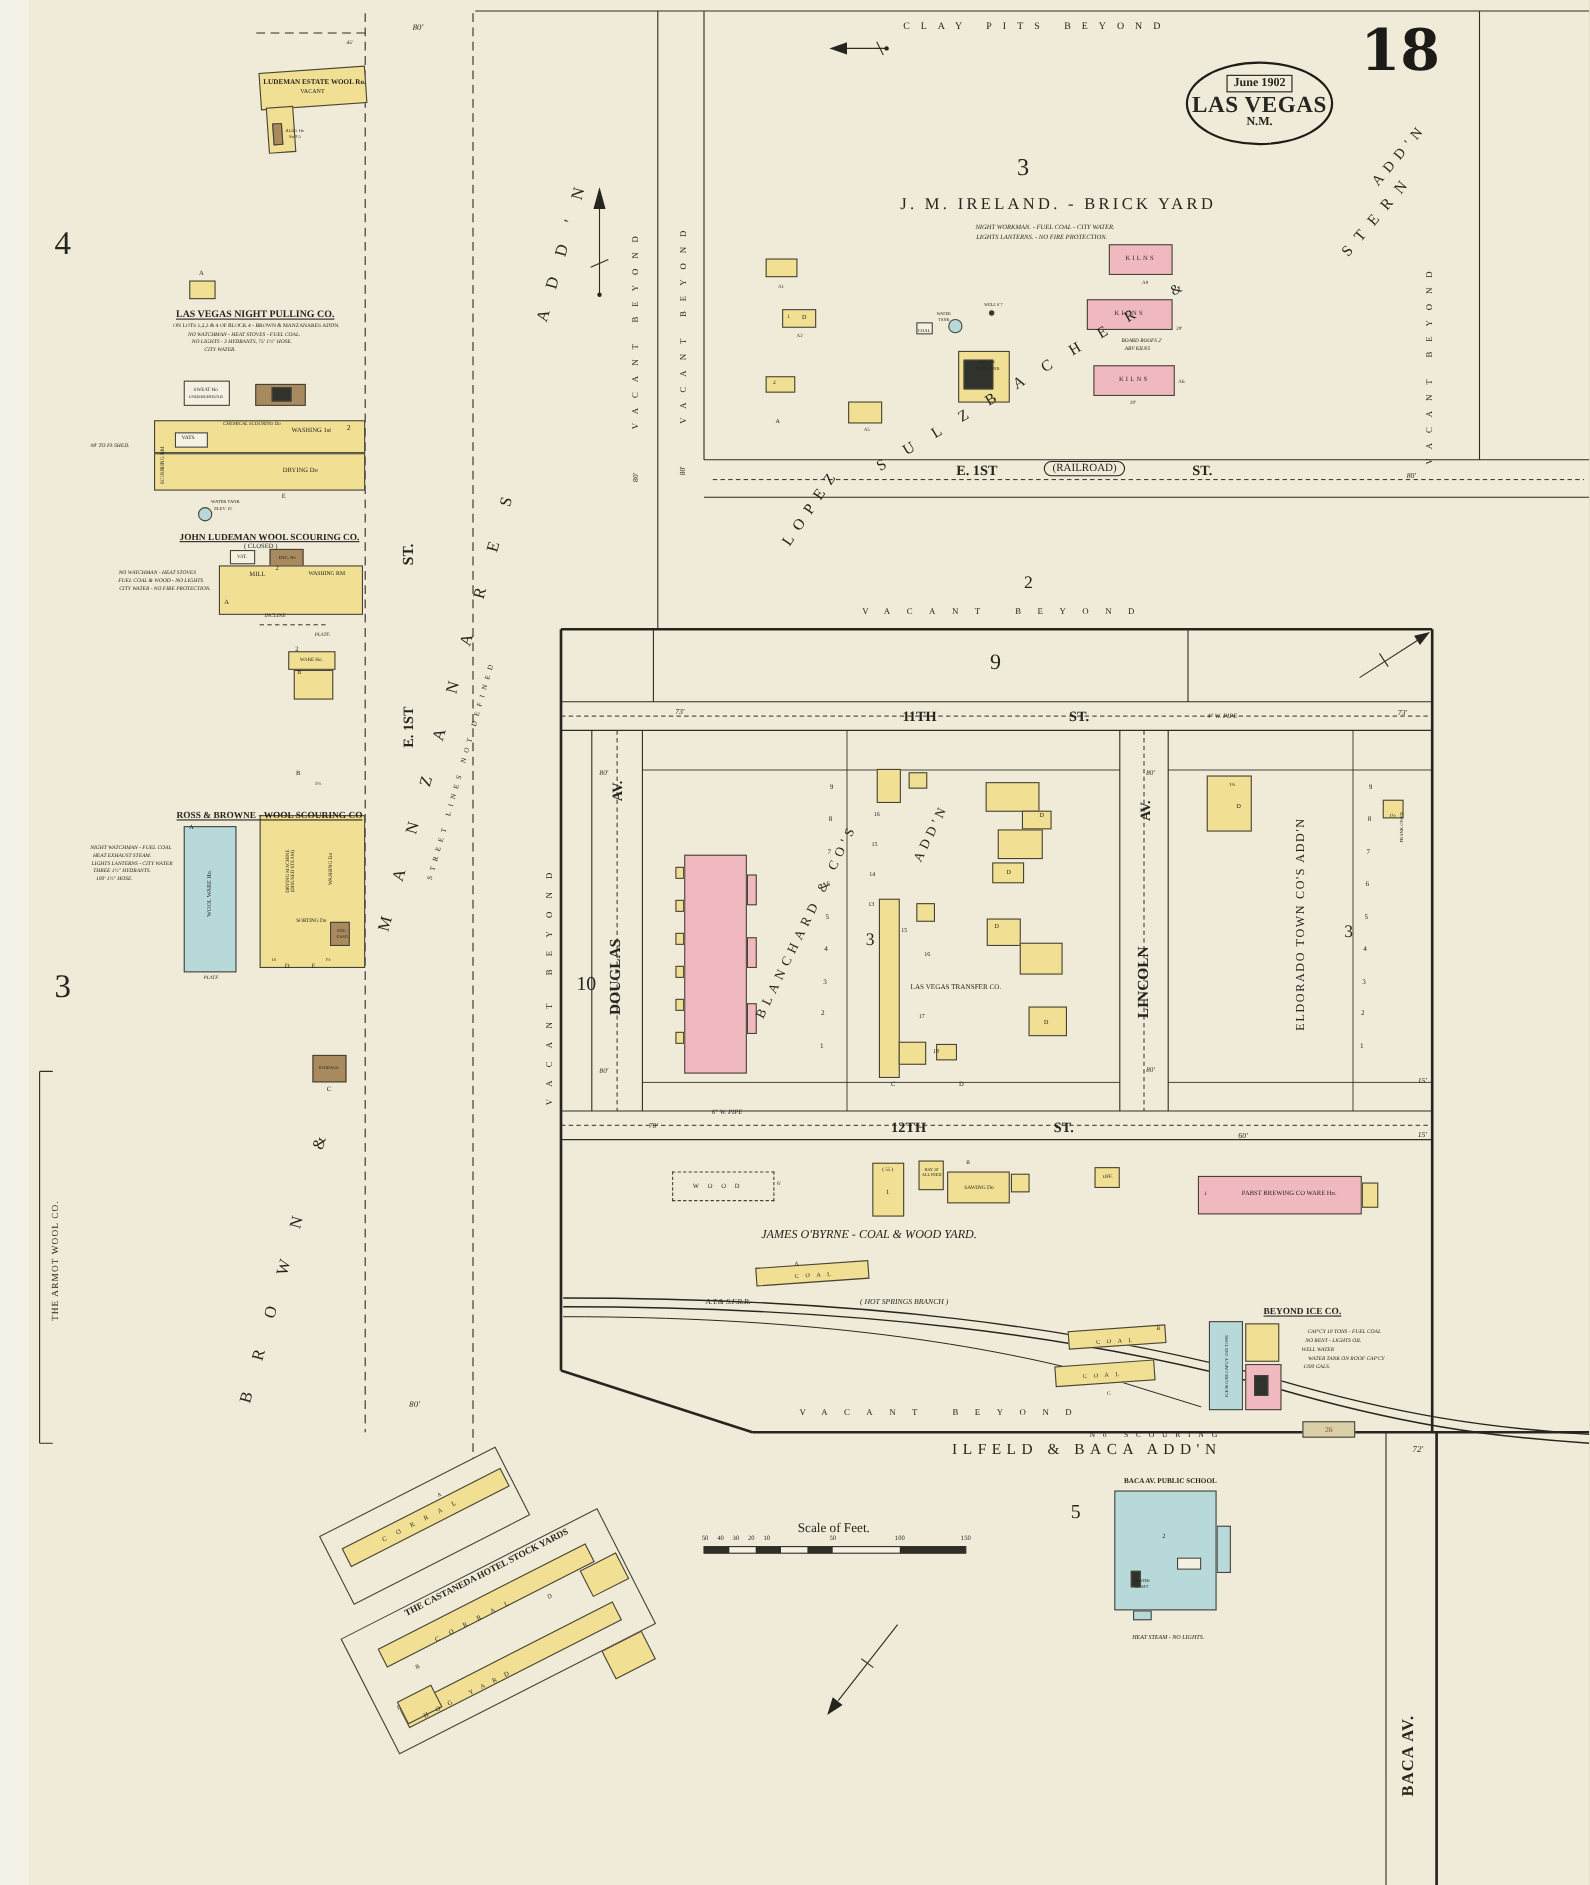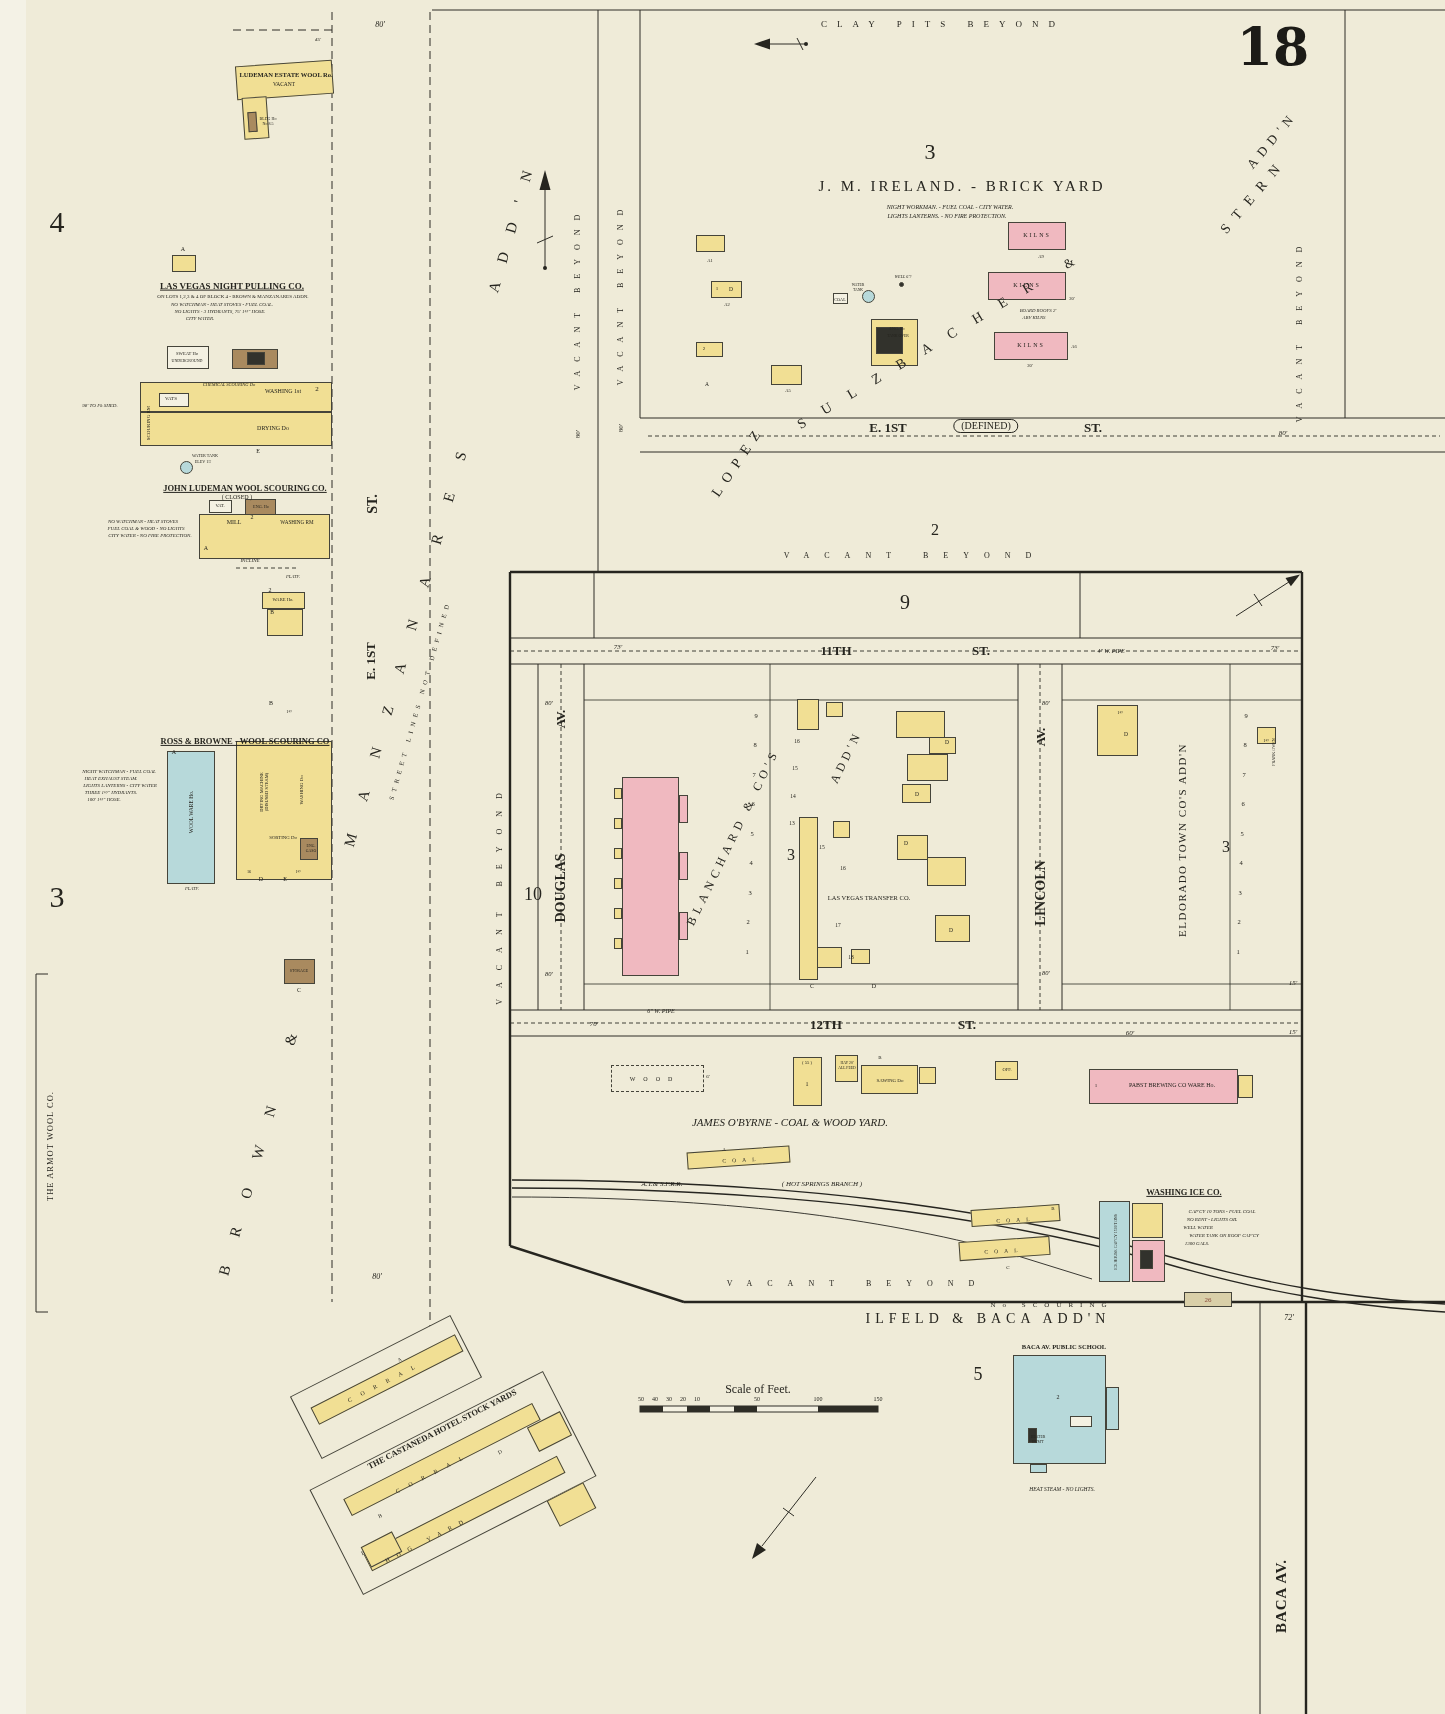--- a/index.html
+++ b/index.html
@@ -285,21 +285,21 @@
       <div class="lbl" style="left: 704px; top: 349px; font-size: 5px; transform: translate(-50%, -50%);">2</div>
       <div class="lbl" style="left: 707px; top: 384px; font-size: 5.5px; transform: translate(-50%, -50%);">A</div>
       <div class="lbl" style="left: 788px; top: 391px; font-size: 4.6px; transform: translate(-50%, -50%);">A5</div>
       <div class="lbl" style="left: 858px; top: 288px; font-size: 3.8px; transform: translate(-50%, -50%);">WATER
 TANK</div>
       <div class="lbl" style="left: 903px; top: 277px; font-size: 4.2px; transform: translate(-50%, -50%); font-style: italic;">WELL 6'?</div>
       <div class="lbl" style="left: 840px; top: 300px; font-size: 4.2px; transform: translate(-50%, -50%);">COAL</div>
       <div class="lbl" style="left: 897px; top: 329px; font-size: 4px; transform: translate(-50%, -50%);">ENG. Bo</div>
       <div class="lbl" style="left: 898px; top: 336px; font-size: 3.8px; transform: translate(-50%, -50%);">TANK OVER</div>
       <div class="lbl" style="left: 888px; top: 428px; font-size: 13px; transform: translate(-50%, -50%); font-weight: bold;">E. 1ST</div>
-      <div class="lbl boxed" style="left: 986px; top: 426px; font-size: 10px; transform: translate(-50%, -50%);">(DEFINED)</div>
+      <div class="lbl boxed" style="left: 986px; top: 426px; font-size: 10px; transform: translate(-50%, -50%);">(RAILROAD)</div>
       <div class="lbl" style="left: 1093px; top: 428px; font-size: 13px; transform: translate(-50%, -50%); font-weight: bold;">ST.</div>
       <div class="lbl" style="left: 935px; top: 530px; font-size: 16px; transform: translate(-50%, -50%);">2</div>
       <div class="lbl" style="left: 915px; top: 556px; font-size: 8px; transform: translate(-50%, -50%); letter-spacing: 15px;">VACANT BEYOND</div>
       <div class="lbl" style="left: 905px; top: 602px; font-size: 20px; transform: translate(-50%, -50%);">9</div>
       <div class="lbl" style="left: 618px; top: 647px; font-size: 7px; transform: translate(-50%, -50%); font-style: italic;">73'</div>
       <div class="lbl" style="left: 836px; top: 651px; font-size: 13px; transform: translate(-50%, -50%); font-weight: bold;">11TH</div>
       <div class="lbl" style="left: 981px; top: 651px; font-size: 13px; transform: translate(-50%, -50%); font-weight: bold;">ST.</div>
       <div class="lbl" style="left: 1111px; top: 652px; font-size: 6px; transform: translate(-50%, -50%); font-style: italic;">4" W. PIPE</div>
       <div class="lbl" style="left: 1275px; top: 648px; font-size: 7px; transform: translate(-50%, -50%); font-style: italic;">73'</div>
       <div class="lbl" style="left: 561px; top: 719px; font-size: 13px; transform: translate(-50%, -50%) rotate(-90deg); font-weight: bold;">AV.</div>
@@ -373,21 +373,21 @@
       <div class="lbl" style="left: 724px; top: 1150px; font-size: 5px; transform: translate(-50%, -50%);">A</div>
       <div class="lbl" style="left: 742px; top: 1160px; font-size: 5.5px; transform: translate(-50%, -50%) rotate(-3deg); letter-spacing: 6px;">COAL</div>
       <div class="lbl" style="left: 1016px; top: 1220px; font-size: 5.5px; transform: translate(-50%, -50%) rotate(-3deg); letter-spacing: 6px;">COAL</div>
       <div class="lbl" style="left: 1053px; top: 1209px; font-size: 5px; transform: translate(-50%, -50%);">B</div>
       <div class="lbl" style="left: 1004px; top: 1251px; font-size: 5.5px; transform: translate(-50%, -50%) rotate(-3deg); letter-spacing: 6px;">COAL</div>
       <div class="lbl" style="left: 1008px; top: 1268px; font-size: 5px; transform: translate(-50%, -50%);">C</div>
       <div class="lbl" style="left: 662px; top: 1184px; font-size: 7px; transform: translate(-50%, -50%); font-style: italic;">A.T.&amp; S.F.R.R.</div>
       <div class="lbl" style="left: 822px; top: 1184px; font-size: 7px; transform: translate(-50%, -50%); font-style: italic;">( HOT SPRINGS BRANCH )</div>
       <div class="lbl" style="left: 1096px; top: 1086px; font-size: 5px; transform: translate(-50%, -50%);">1</div>
       <div class="lbl" style="left: 1172px; top: 1086px; font-size: 6px; transform: translate(-50%, -50%);">PABST BREWING CO WARE Ho.</div>
-      <div class="lbl" style="left: 1184px; top: 1192px; font-size: 8.5px; transform: translate(-50%, -50%); font-weight: bold; text-decoration: underline;">WASHING ICE CO.</div>
+      <div class="lbl" style="left: 1184px; top: 1192px; font-size: 8.5px; transform: translate(-50%, -50%); font-weight: bold; text-decoration: underline;">BEYOND ICE CO.</div>
       <div class="lbl" style="left: 1116px; top: 1242px; font-size: 4px; transform: translate(-50%, -50%) rotate(-90deg);">ICE HOUSE CAP'CY 1500 TONS</div>
       <div class="lbl" style="left: 1222px; top: 1212px; font-size: 5px; transform: translate(-50%, -50%); font-style: italic;">CAP'CY 10 TONS - FUEL COAL</div>
       <div class="lbl" style="left: 1212px; top: 1220px; font-size: 5px; transform: translate(-50%, -50%); font-style: italic;">NO RENT - LIGHTS OIL</div>
       <div class="lbl" style="left: 1198px; top: 1228px; font-size: 5px; transform: translate(-50%, -50%); font-style: italic;">WELL WATER</div>
       <div class="lbl" style="left: 1224px; top: 1236px; font-size: 5px; transform: translate(-50%, -50%); font-style: italic;">WATER TANK ON ROOF CAP'CY</div>
       <div class="lbl" style="left: 1197px; top: 1244px; font-size: 5px; transform: translate(-50%, -50%); font-style: italic;">1300 GALS.</div>
       <div class="lbl" style="left: 1208px; top: 1300px; font-size: 7px; transform: translate(-50%, -50%); color: rgb(138, 74, 58);">26</div>
       <div class="lbl" style="left: 858px; top: 1284px; font-size: 8px; transform: translate(-50%, -50%); letter-spacing: 15px;">VACANT BEYOND</div>
       <div class="lbl" style="left: 1052px; top: 1305px; font-size: 7px; transform: translate(-50%, -50%); letter-spacing: 7px;">No SCOURING</div>
       <div class="lbl" style="left: 988px; top: 1319px; font-size: 14px; transform: translate(-50%, -50%); letter-spacing: 5px;">ILFELD &amp; BACA ADD'N</div>
@@ -413,13 +413,18 @@
       <div class="lbl" style="left: 669px; top: 1400px; font-size: 6px; transform: translate(-50%, -50%);">30</div>
       <div class="lbl" style="left: 683px; top: 1400px; font-size: 6px; transform: translate(-50%, -50%);">20</div>
       <div class="lbl" style="left: 697px; top: 1400px; font-size: 6px; transform: translate(-50%, -50%);">10</div>
       <div class="lbl" style="left: 757px; top: 1400px; font-size: 6px; transform: translate(-50%, -50%);">50</div>
       <div class="lbl" style="left: 818px; top: 1400px; font-size: 6px; transform: translate(-50%, -50%);">100</div>
       <div class="lbl" style="left: 878px; top: 1400px; font-size: 6px; transform: translate(-50%, -50%);">150</div>
     </div>
 
   <div class="sheet-num">18</div>
 
+  <div class="stamp">
+    <div class="stamp-date">June 1902</div>
+    <div class="stamp-city">LAS VEGAS</div>
+    <div class="stamp-state">N.M.</div>
+  </div>
 </div>
 
 </body></html>

